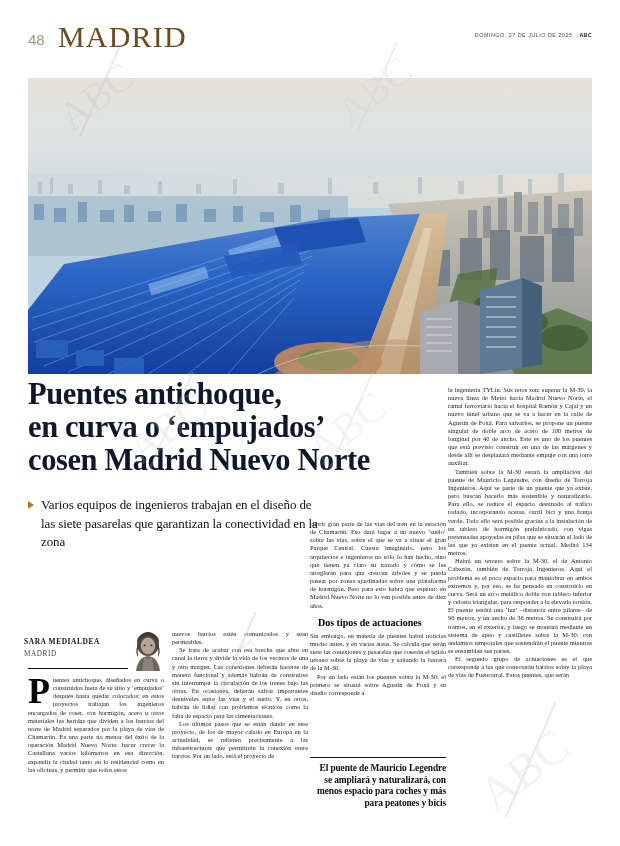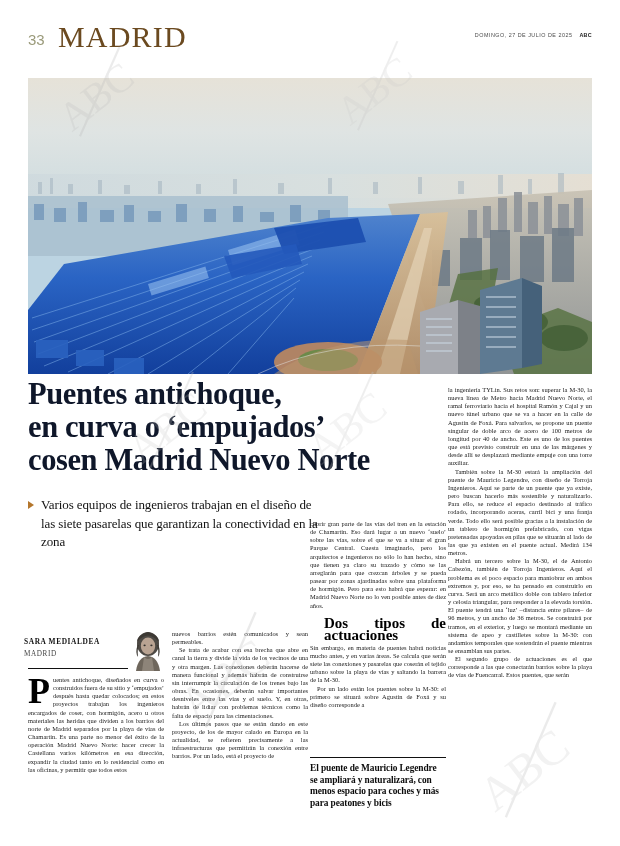--- a/index.html
+++ b/index.html
@@ -92,44 +92,44 @@
   .col2{left:172px;top:630px;width:136px;}
   .col3{left:310px;top:520px;width:136px;}
   .col4{left:448px;top:386px;width:144px;}
 
   .dropcap{
     float:left;font-family:"Liberation Serif", serif;font-weight:bold;
     font-size:36px;line-height:29px;margin:1px 3px 0 0;color:#000;
   }
   .subhead{
     font-family:"Liberation Serif", serif;font-weight:bold;
-    font-size:15px;line-height:12px;margin:7px 0 3px 14px;color:#000;
+    font-size:10px;line-height:12px;margin:7px 0 3px 8px;color:#000;
   }
 
   
   .pullbox{
-    position:absolute;left:310px;top:757px;width:136px;
+    position:absolute;left:310px;top:757px;width:136px;text-align:right;
   }
   .pullbox .rule{width:100%;height:1.4px;background:#111;margin-bottom:5px;}
   .pullbox .txt{
     font-family:"Liberation Serif", serif;font-weight:bold;
     font-size:9.4px;line-height:11.4px;letter-spacing:-0.1px;color:#0b0b0b;
   }
 
   
   .wm{position:absolute;pointer-events:none;opacity:.28;}
   .wm svg{display:block;}
 </style>
 </head>
 <body>
 
 <div class="page">
 
   <div class="masthead">
-    <span class="folio">33</span>
+    <span class="folio">48</span>
     <span class="section-title">MADRID</span>
     <span class="dateline">
       <span>DOMINGO, 27 DE JULIO DE 2025</span><span class="brand">ABC</span>
     </span>
   </div>
 
   <div class="photo">
     <svg viewBox="0 0 564 296" preserveAspectRatio="none">
       <defs>
         <linearGradient id="sky" x1="0" y1="0" x2="0" y2="1">

